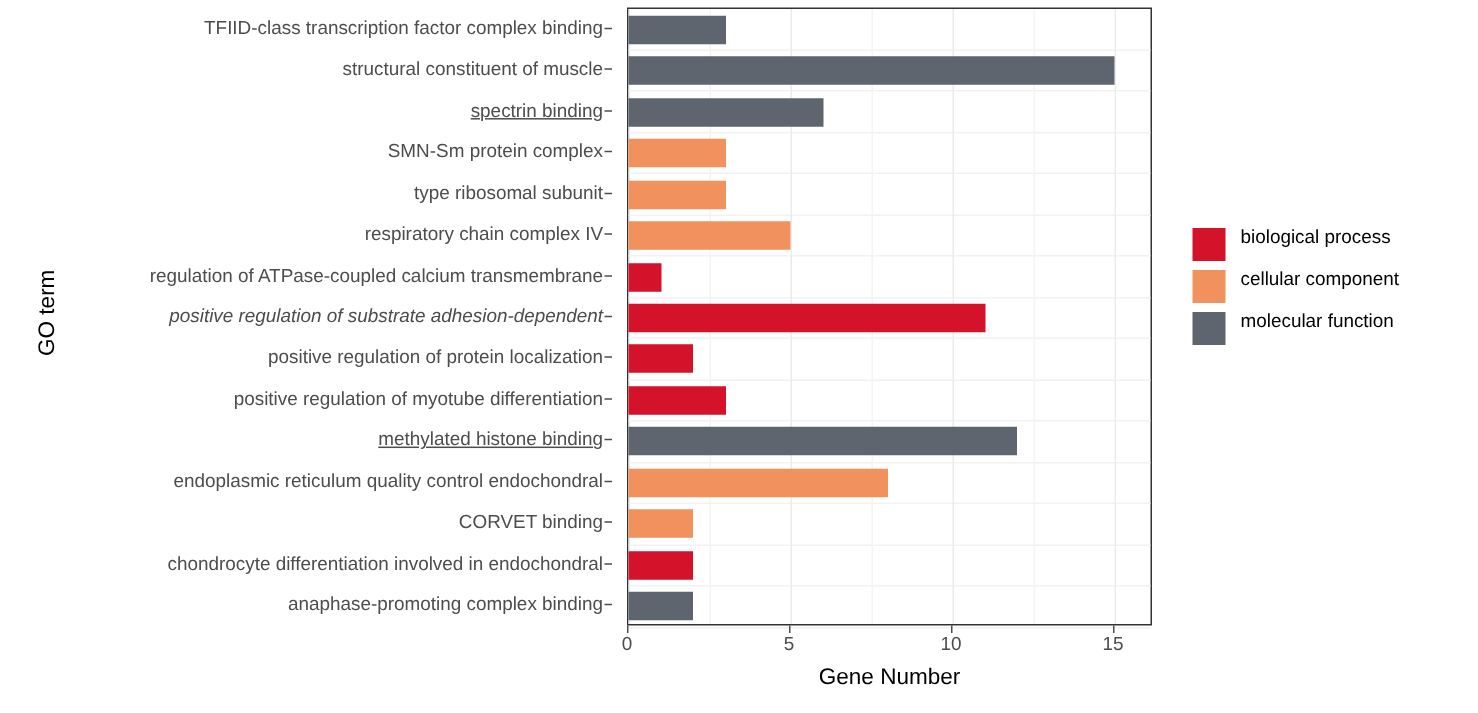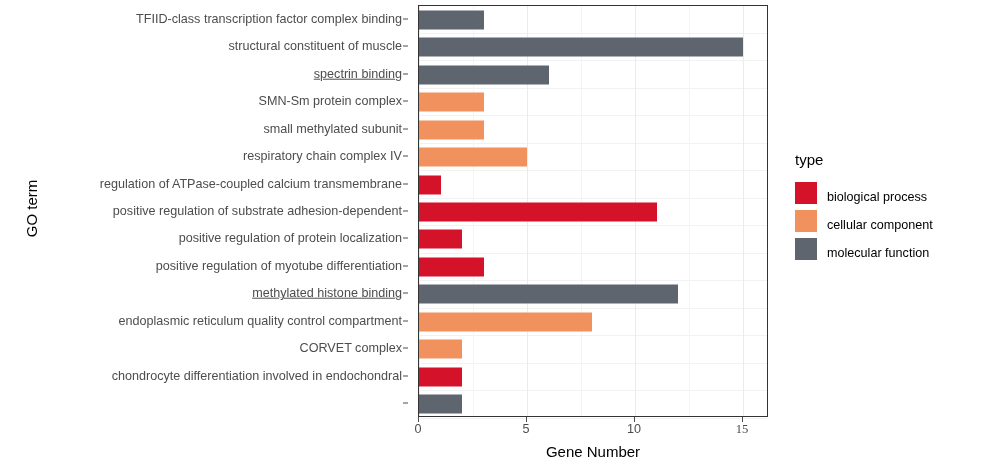--- a/index.html
+++ b/index.html
@@ -151,21 +151,21 @@
     width: 180px;
   }
   .legend-title {
     font-size: 15px;
     color: #000;
     margin-bottom: 9px;
     line-height: 1;
   }
   .legend-item {
     display: flex;
-    align-items: flex-end;
+    align-items: flex-start;
     height: 28px;
   }
   .legend-swatch {
     width: 22px;
     height: 22px;
     flex: 0 0 22px;
     margin-right: 10px;
   }
   .legend-label {
     font-size: 12.6px;
@@ -185,40 +185,41 @@
 
   <div class="y-labels" id="y-labels">
       <div class="y-label" style="top: 13.7333px; margin-left: 36px;">TFIID-class transcription factor complex binding</div>
       <div class="y-tick-mark" style="top: 13.7333px;"></div>
       <div class="y-label" style="top: 41.2px;">structural constituent of muscle</div>
       <div class="y-tick-mark" style="top: 41.2px;"></div>
       <div class="y-label" style="top: 68.6667px; text-decoration: underline;">spectrin binding</div>
       <div class="y-tick-mark" style="top: 68.6667px;"></div>
       <div class="y-label" style="top: 96.1333px; text-align: right;">SMN-Sm protein complex</div>
       <div class="y-tick-mark" style="top: 96.1333px;"></div>
-      <div class="y-label" style="top: 123.6px;">small methylated subunit</div>
+      <div class="y-label" style="top: 123.6px;">type ribosomal subunit</div>
       <div class="y-tick-mark" style="top: 123.6px;"></div>
       <div class="y-label" style="top: 151.067px;">respiratory chain complex IV</div>
       <div class="y-tick-mark" style="top: 151.067px;"></div>
       <div class="y-label" style="top: 178.533px;">regulation of ATPase-coupled calcium transmembrane</div>
       <div class="y-tick-mark" style="top: 178.533px;"></div>
-      <div class="y-label" style="top: 206px;">positive regulation of substrate adhesion-dependent</div>
+      <div class="y-label" style="top: 206px; font-style: italic;">positive regulation of substrate adhesion-dependent</div>
       <div class="y-tick-mark" style="top: 206px;"></div>
       <div class="y-label" style="top: 233.467px;">positive regulation of protein localization</div>
       <div class="y-tick-mark" style="top: 233.467px;"></div>
       <div class="y-label" style="top: 260.933px;">positive regulation of myotube differentiation</div>
       <div class="y-tick-mark" style="top: 260.933px;"></div>
       <div class="y-label" style="top: 288.4px; text-decoration: underline;">methylated histone binding</div>
       <div class="y-tick-mark" style="top: 288.4px;"></div>
-      <div class="y-label" style="top: 315.867px;">endoplasmic reticulum quality control compartment</div>
+      <div class="y-label" style="top: 315.867px;">endoplasmic reticulum quality control endochondral</div>
       <div class="y-tick-mark" style="top: 315.867px;"></div>
-      <div class="y-label" style="top: 343.333px;">CORVET complex</div>
+      <div class="y-label" style="top: 343.333px;">CORVET binding</div>
       <div class="y-tick-mark" style="top: 343.333px;"></div>
       <div class="y-label" style="top: 370.8px;">chondrocyte differentiation involved in endochondral</div>
       <div class="y-tick-mark" style="top: 370.8px;"></div>
+      <div class="y-label" style="top: 398.267px;">anaphase-promoting complex binding</div>
       <div class="y-tick-mark" style="top: 398.267px;"></div>
     </div>
 
   <div class="panel" id="plot-panel">
       <div class="gridline-h" style="top: 26.9667px;"></div>
       <div class="gridline-h" style="top: 54.4333px;"></div>
       <div class="gridline-h" style="top: 81.9px;"></div>
       <div class="gridline-h" style="top: 109.367px;"></div>
       <div class="gridline-h" style="top: 136.833px;"></div>
       <div class="gridline-h" style="top: 164.3px;"></div>
@@ -256,27 +257,26 @@
     </div>
 
   <div class="x-ticks" id="x-ticks">
       <div class="x-tick-mark" style="left: -0.5px;"></div>
       <div class="x-tick-label" style="left: 0px;">0</div>
       <div class="x-tick-mark" style="left: 107.525px;"></div>
       <div class="x-tick-label" style="left: 108.025px;">5</div>
       <div class="x-tick-mark" style="left: 215.549px;"></div>
       <div class="x-tick-label" style="left: 216.049px;">10</div>
       <div class="x-tick-mark" style="left: 323.574px;"></div>
-      <div class="x-tick-label" style="left: 324.074px; font-family: Liberation Serif, serif;">15</div>
+      <div class="x-tick-label" style="left: 324.074px;">15</div>
     </div>
 
   <div class="x-axis-title">Gene Number</div>
 
   <div class="legend">
-    <div class="legend-title">type</div>
     <div id="legend-items">
         <div class="legend-item">
           <span class="legend-swatch" style="background: rgb(212, 19, 42);"></span>
           <span class="legend-label">biological process</span>
         </div>
         <div class="legend-item">
           <span class="legend-swatch" style="background: rgb(240, 145, 94);"></span>
           <span class="legend-label">cellular component</span>
         </div>
         <div class="legend-item">

